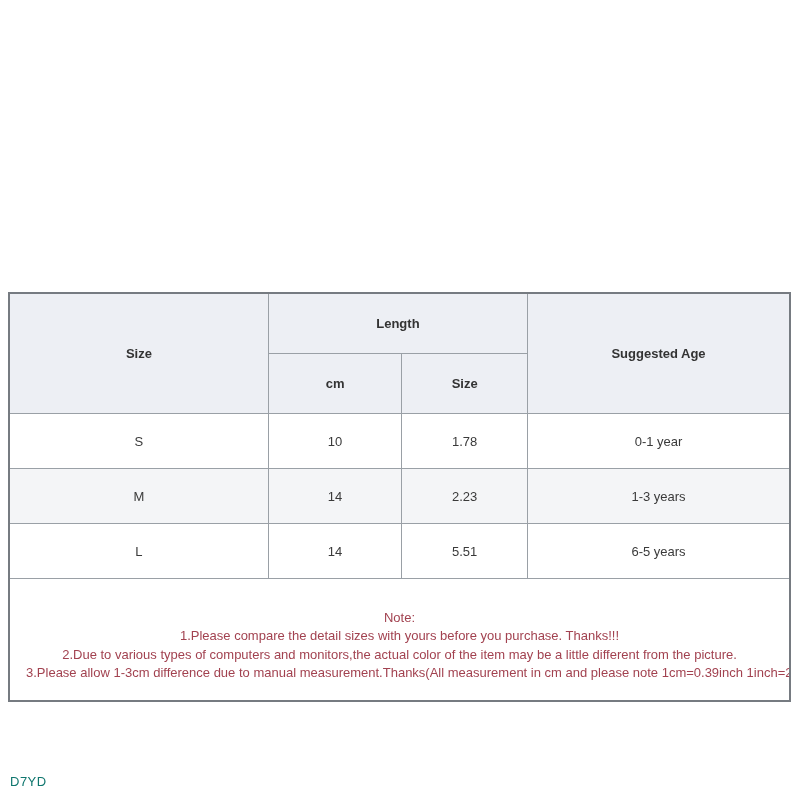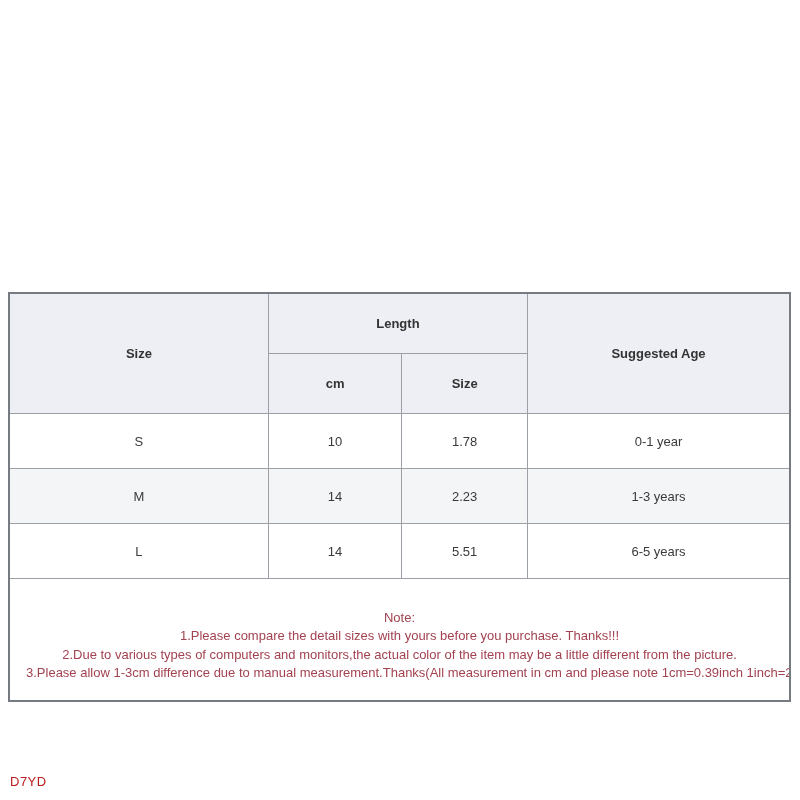--- a/index.html
+++ b/index.html
@@ -64,21 +64,21 @@
     color: #a24250;
     font-size: 13px;
     line-height: 18.5px;
   }
   .note-line { display: block; }
   .watermark {
     position: absolute;
     left: 10px;
     top: 774px;
     font-size: 13px;
-    color: #b91c1c;
+    color: #0f766e;
     letter-spacing: 0.5px;
   }
 </style>
 </head>
 <body>
 
 <div class="canvas">
 
   <div class="size-chart-wrap">
     <table class="size-chart">

